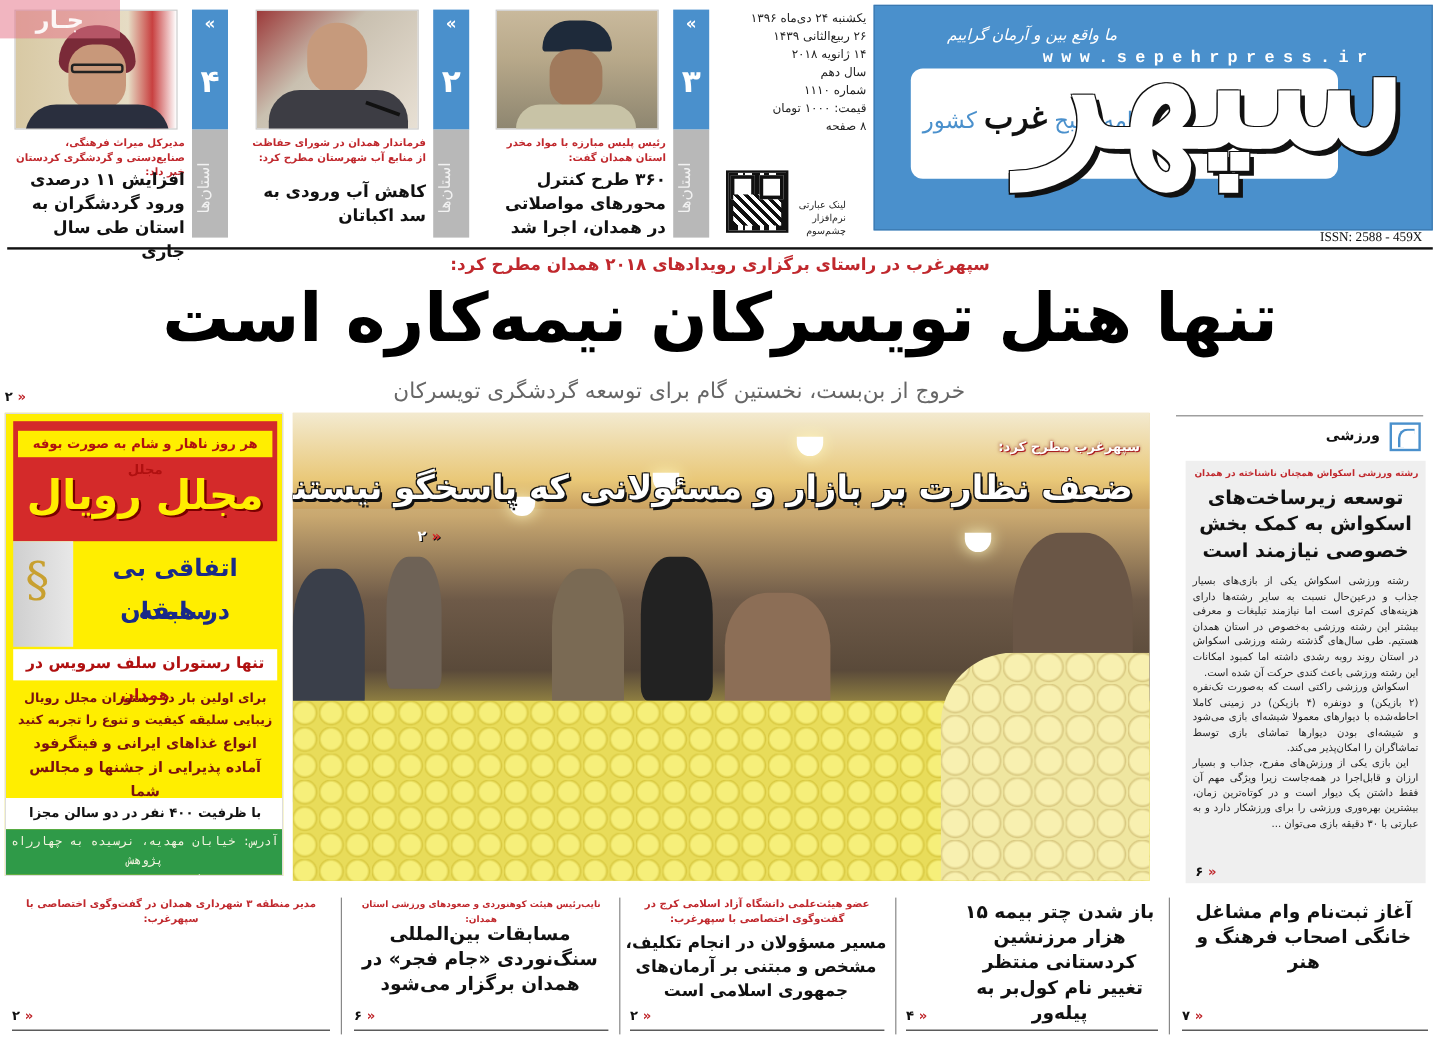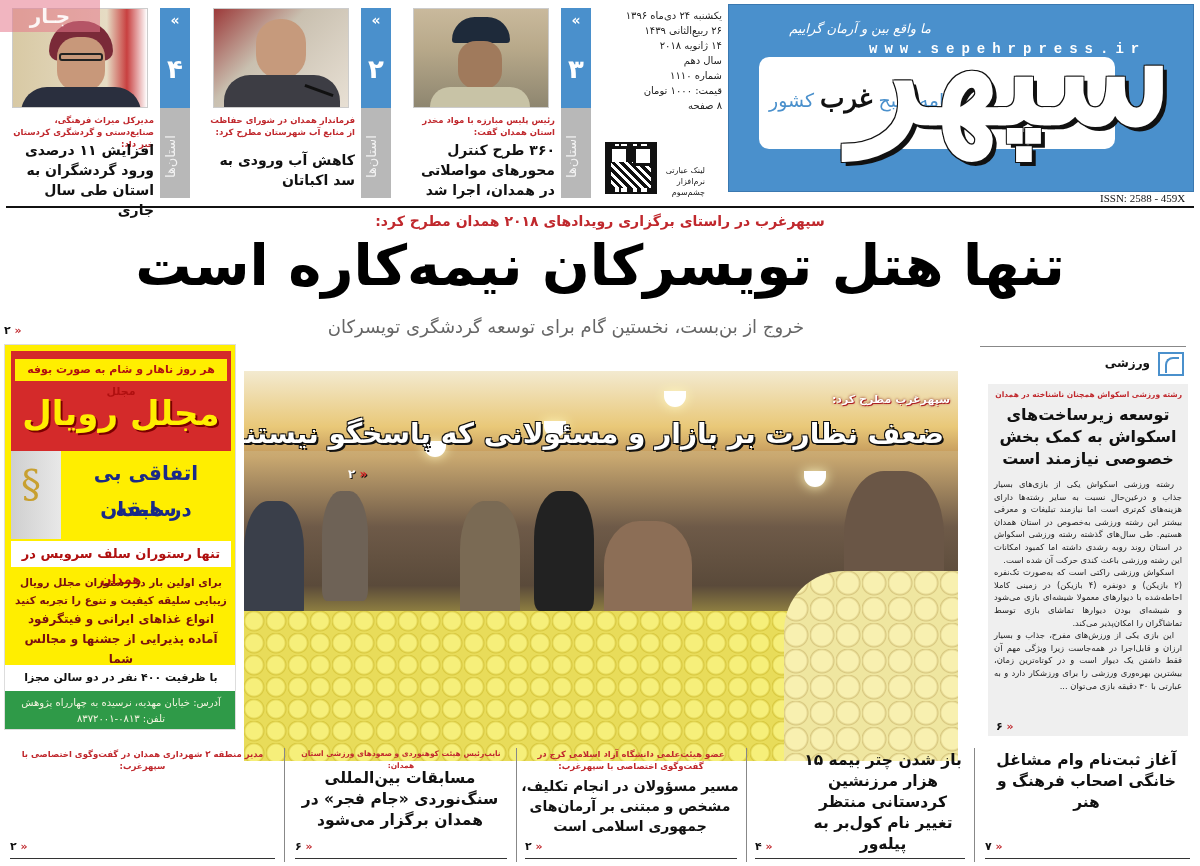--- a/index.html
+++ b/index.html
@@ -74,24 +74,24 @@
   .ad-brand { position: absolute; left: 6px; top: 42px; width: 220px; text-align: center; direction: rtl; font-size: 34px; font-weight: bold; color: #ffee00; text-shadow: 2px 2px 0 #7a0000; line-height: 52px; }
   .ad-deco { position: absolute; left: 6px; top: 106px; width: 50px; height: 88px; background: linear-gradient(90deg, #cfcfcf, #e8e8e8); }
   .ad-deco span { position: absolute; left: 10px; top: 10px; font-size: 40px; color: #c8a030; font-family: "DejaVu Serif", serif; }
   .ad-line1 { position: absolute; left: 56px; top: 110px; width: 170px; text-align: center; direction: rtl; font-size: 20px; font-weight: bold; color: #1a2a88; line-height: 36px; }
   .ad-line2 { position: absolute; left: 56px; top: 146px; width: 170px; text-align: center; direction: rtl; font-size: 20px; font-weight: bold; color: #1a2a88; line-height: 36px; }
   .ad-white1 { position: absolute; left: 6px; top: 196px; width: 220px; height: 26px; background: #ffffff; text-align: center; direction: rtl; font-size: 13px; font-weight: bold; color: #b01010; line-height: 26px; }
   .ad-body { position: absolute; left: 6px; top: 228px; width: 220px; text-align: center; direction: rtl; color: #7a1010; font-weight: bold; }
   .ad-body .l { display: block; font-size: 10.5px; line-height: 18px; }
   .ad-body .l.big { font-size: 12px; line-height: 20px; }
   .ad-capacity { position: absolute; left: 0; top: 320px; width: 232px; height: 26px; background: #ffffff; text-align: center; direction: rtl; font-size: 11px; font-weight: bold; color: #111; line-height: 26px; }
-  .ad-green { position: absolute; left: 0; top: 346px; width: 232px; height: 40px; background: #2f9a48; text-align: center; direction: rtl; color: #f4f4e0; font-size: 10px; line-height: 16px; padding-top: 4px; }
-
-  
-  .main-photo { left: 244px; top: 344px; width: 714px; height: 390px; background: linear-gradient(180deg, #e8d49a 0%, #c9a870 22%, #6e5a48 40%, #5a4a3a 55%, #cfc04a 70%, #e8e06a 100%); overflow: hidden; margin-top: 27px; }
+  .ad-green { position: absolute; left: 0; top: 346px; width: 232px; height: 40px; background: #2f9a48; text-align: center; direction: rtl; color: #f4f4e0; font-size: 10px; line-height: 16px; padding-top: 4px; font-family: Liberation Mono, monospace; }
+
+  
+  .main-photo { left: 244px; top: 344px; width: 714px; height: 390px; background: linear-gradient(180deg, #e8d49a 0%, #c9a870 22%, #6e5a48 40%, #5a4a3a 55%, #cfc04a 70%, #e8e06a 100%); overflow: hidden; }
   .awning { position: absolute; left: 0; top: 0; width: 714px; height: 80px; background: linear-gradient(180deg, #f3ead0 0%, #e9c878 70%, #c9a060 100%); }
   .lamp { position: absolute; width: 22px; height: 16px; background: #ffffff; border-radius: 0 0 11px 11px; box-shadow: 0 0 12px #fff8c0; }
   .person { position: absolute; border-radius: 40% 40% 10% 10%; }
   .apples { position: absolute; left: 0; top: 240px; width: 714px; height: 150px; background:
       radial-gradient(circle at 10px 10px, #f6ef7a 8px, #d8c840 10px, transparent 11px) 0 0 / 22px 22px,
       #e8dc5a; }
   .apples-right { position: absolute; left: 540px; top: 200px; width: 174px; height: 190px; background:
       radial-gradient(circle at 12px 12px, #f8f0b0 10px, #d8c880 12px, transparent 13px) 0 0 / 26px 26px,
       #efe6a0; border-radius: 60px 0 0 0; }
   .photo-kicker { position: absolute; right: 8px; top: 22px; color: #ffffff; font-size: 11px; font-weight: bold; direction: rtl; text-shadow: 0 0 3px #7a1010, 1px 1px 0 #c0282d; background: rgba(192,40,45,0.0); }

